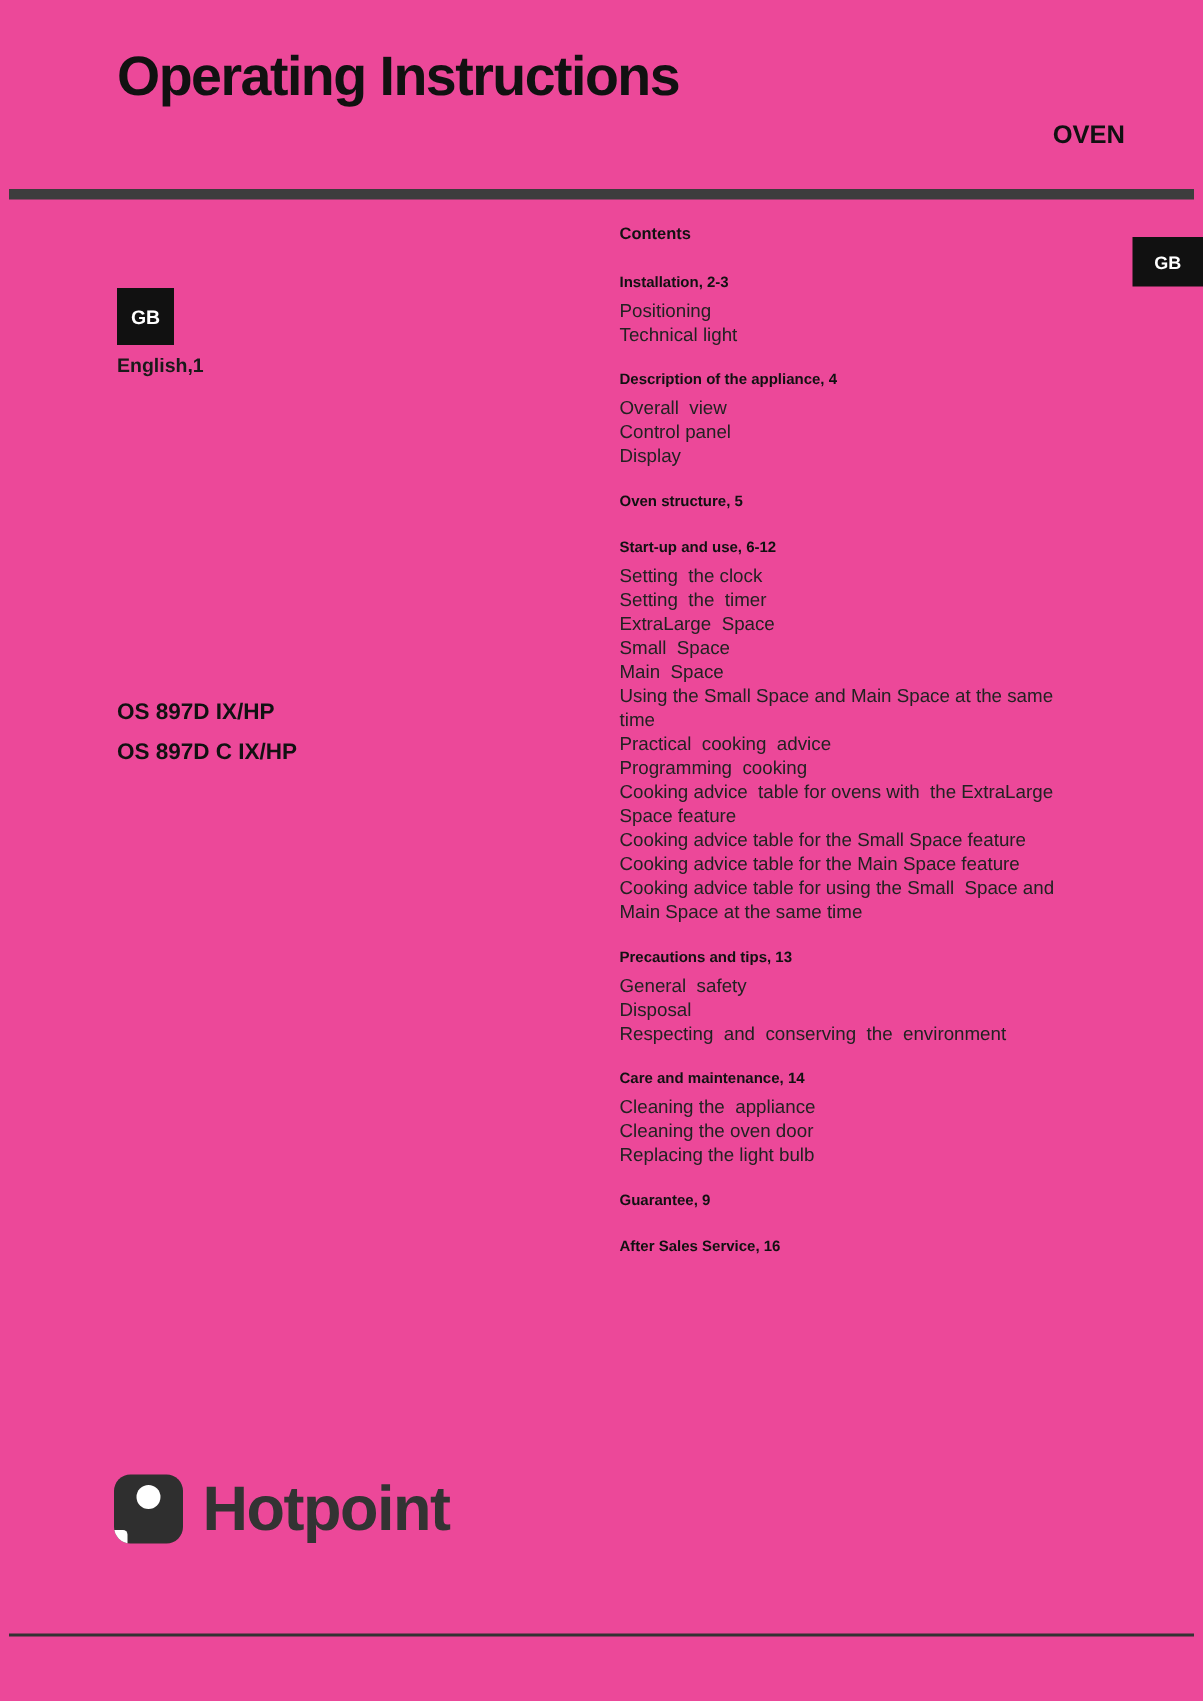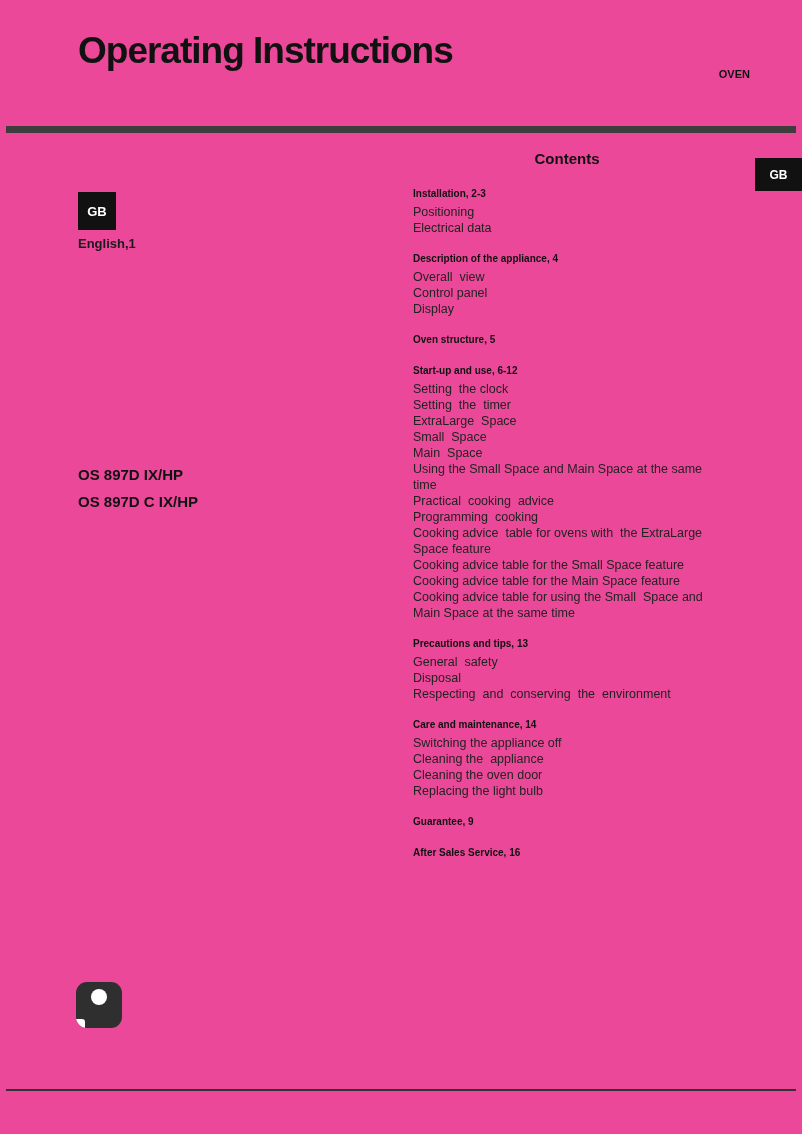--- a/index.html
+++ b/index.html
@@ -19,22 +19,22 @@
     left: 78px;
     top: 30px;
     font-size: 37px;
     font-weight: bold;
     letter-spacing: -1px;
     color: #111;
   }
   .oven-label {
     position: absolute;
     right: 52px;
-    top: 68px;
-    font-size: 11px;
+    top: 80px;
+    font-size: 17px;
     font-weight: bold;
     color: #111;
   }
   .top-bar {
     position: absolute;
     left: 6px;
     right: 6px;
     top: 126px;
     height: 7px;
     background: #3d3d3d;
@@ -94,25 +94,24 @@
     justify-content: center;
   }
   
   .contents {
     position: absolute;
     left: 413px;
     top: 150px;
     width: 308px;
   }
   .contents-heading {
-    font-size: 15px;
+    font-size: 11px;
     font-weight: bold;
     margin-bottom: 18px;
     color: #111;
-    text-align: center;
   }
   .section { margin-bottom: 14px; }
   .section-title {
     font-size: 10px;
     font-weight: bold;
     line-height: 17px;
     margin-bottom: 2px;
     color: #111;
   }
   .section-item {
@@ -182,21 +181,21 @@
   </div>
 
   <div class="gb-tab">GB</div>
 
   <div class="contents">
     <div class="contents-heading">Contents</div>
     <div>
         <div class="section">
           <div class="section-title">Installation, 2-3</div>
           <div class="section-item">Positioning</div>
-          <div class="section-item">Electrical data</div>
+          <div class="section-item">Technical light</div>
         </div>
         <div class="section">
           <div class="section-title">Description of the appliance, 4</div>
           <div class="section-item">Overall  view</div>
           <div class="section-item">Control panel</div>
           <div class="section-item">Display</div>
         </div>
         <div class="section">
           <div class="section-title">Oven structure, 5</div>
         </div>
@@ -216,36 +215,36 @@
           <div class="section-item">Cooking advice table for using the Small  Space and Main Space at the same time</div>
         </div>
         <div class="section">
           <div class="section-title">Precautions and tips, 13</div>
           <div class="section-item">General  safety</div>
           <div class="section-item">Disposal</div>
           <div class="section-item">Respecting  and  conserving  the  environment</div>
         </div>
         <div class="section">
           <div class="section-title">Care and maintenance, 14</div>
-          <div class="section-item">Switching the appliance off</div>
           <div class="section-item">Cleaning the  appliance</div>
           <div class="section-item">Cleaning the oven door</div>
           <div class="section-item">Replacing the light bulb</div>
         </div>
         <div class="section">
           <div class="section-title">Guarantee, 9</div>
         </div>
         <div class="section">
           <div class="section-title">After Sales Service, 16</div>
         </div>
       </div>
   </div>
 
   <div class="brand">
     <div class="brand-icon">
       <div class="dot"></div>
       <div class="notch"></div>
     </div>
+    <div class="brand-name">Hotpoint</div>
   </div>
 
   <div class="bottom-rule"></div>
 
 </div>
 
 </body></html>

